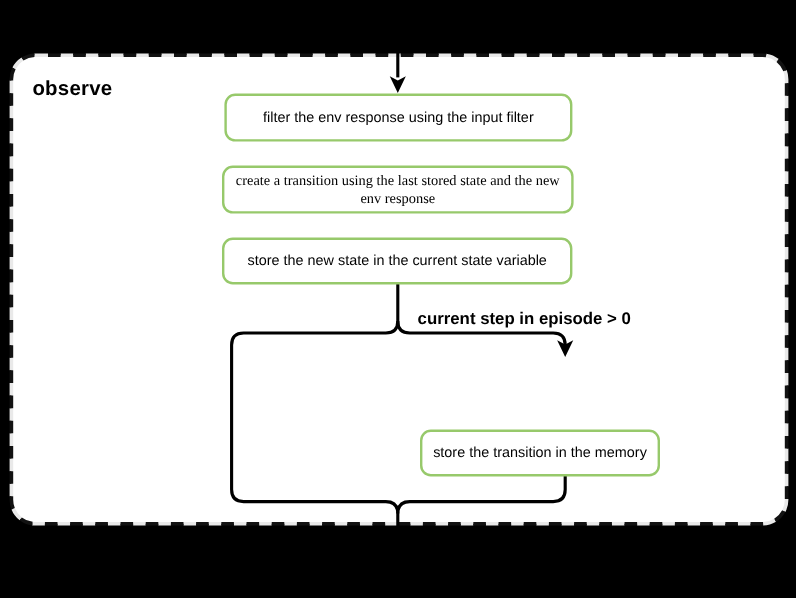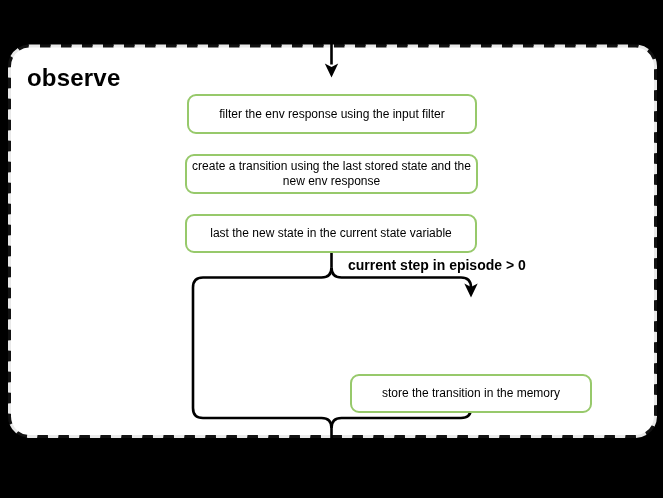--- a/index.html
+++ b/index.html
@@ -38,46 +38,45 @@
     fill: none;
     stroke: var(--connector, #000);
     stroke-width: 2.6;
   }
   .arrowhead { fill: var(--connector, #000); stroke: none; }
 
   .diagram-title {
     position: absolute;
     left: 27px;
     top: 64px;
-    font-size: 24px;
+    font-size: 17px;
     font-weight: bold;
     color: var(--text, #000);
     letter-spacing: 0.2px;
   }
   .node {
     position: absolute;
     box-sizing: border-box;
     background: var(--node-fill, #fff);
     border: 2.5px solid var(--node-border, #97c96b);
     border-radius: 9px;
     display: flex;
     align-items: center;
     justify-content: center;
     text-align: center;
     font-size: 12px;
     line-height: 15px;
     color: var(--text, #000);
     padding: 0 4px;
-    margin-top: 16px;
   }
   .node-1 { left: 187px; top: 78px;  width: 290px; height: 40px; }
-  .node-2 { left: 185px; top: 138px; width: 293px; height: 40px; }
+  .node-2 { left: 185px; top: 138px; width: 293px; height: 40px; font-family: Liberation Serif, serif; }
   .node-3 { left: 185px; top: 198px; width: 292px; height: 39px; }
   .node-4 { left: 350px; top: 299px; width: 242px; height: 38px; }
-  .node-5 { left: 350px; top: 358px; width: 242px; height: 39px; }
+  .node-5 { left: 350px; top: 358px; width: 200px; height: 39px; }
 
   .condition-label {
     position: absolute;
     left: 348px;
     top: 257px;
     font-size: 14px;
     font-weight: bold;
     color: var(--text, #000);
     white-space: nowrap;
   }
@@ -110,21 +109,21 @@
 
   <div class="node node-1">
     <span>filter the env response using the input filter</span>
   </div>
 
   <div class="node node-2">
     <span>create a transition using the last stored state and the new env response</span>
   </div>
 
   <div class="node node-3">
-    <span>last the new state in the current state variable</span>
+    <span>store the new state in the current state variable</span>
   </div>
 
   <div class="condition-label">current step in episode &gt; 0</div>
 
 
   <div class="node node-5">
     <span>store the transition in the memory</span>
   </div>
 
 </div>

